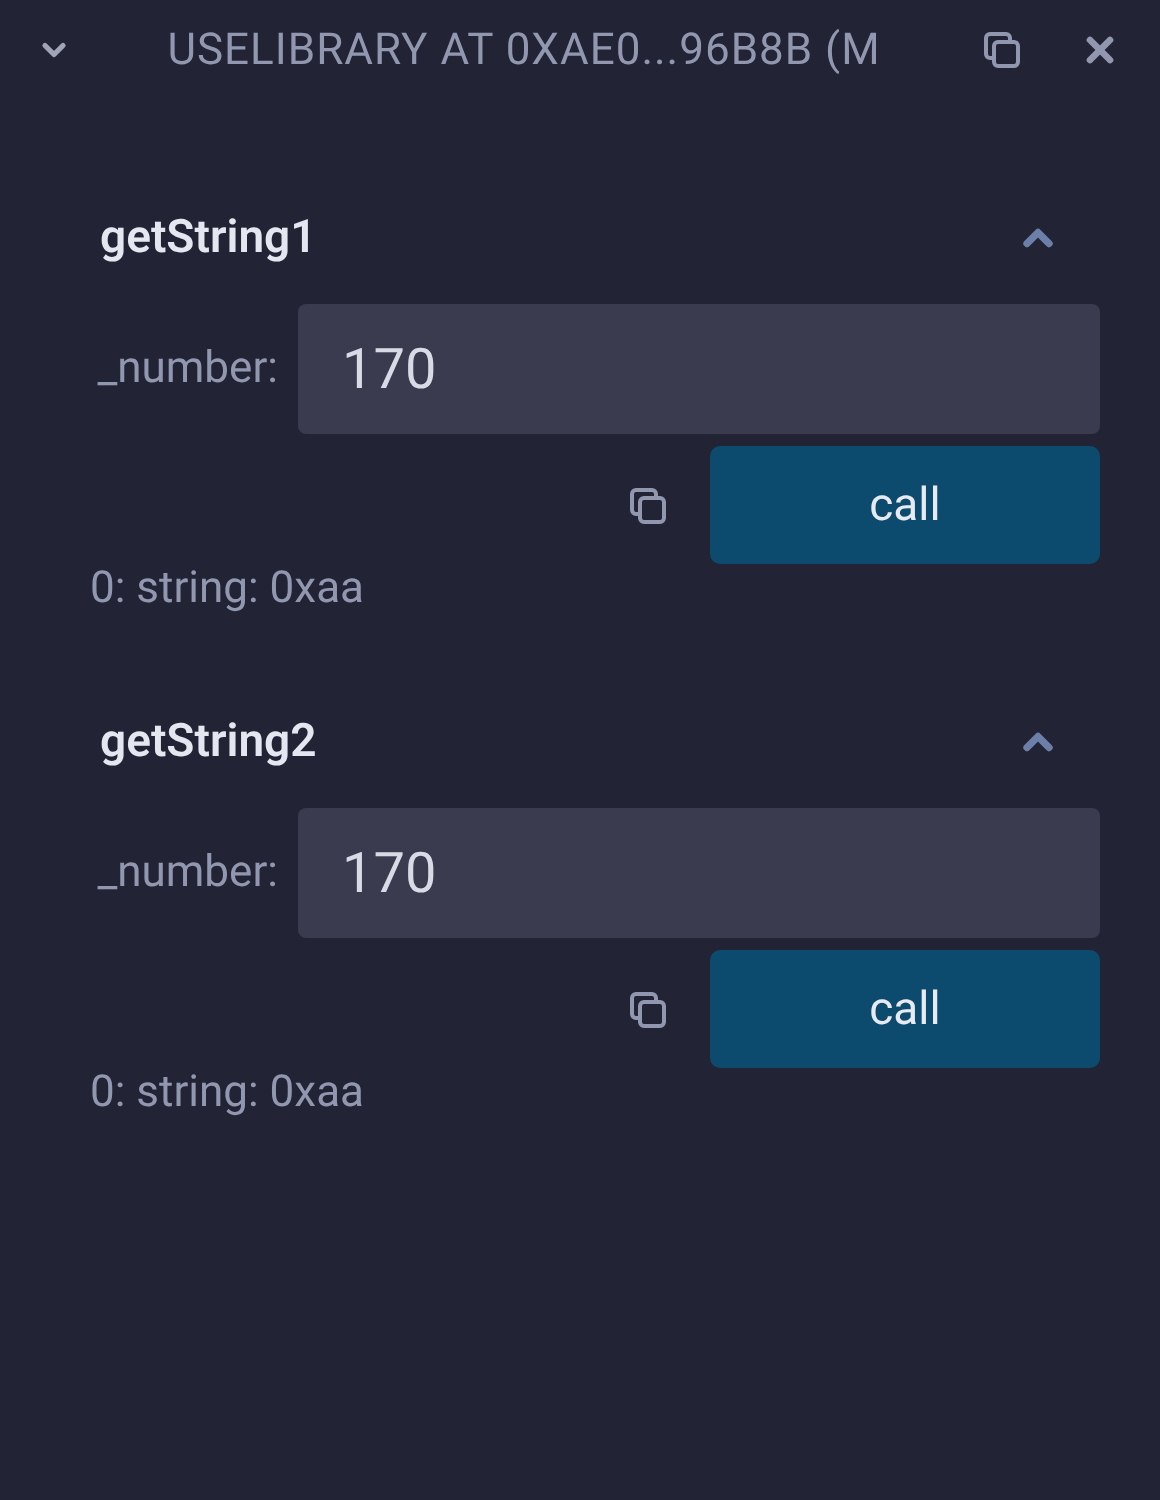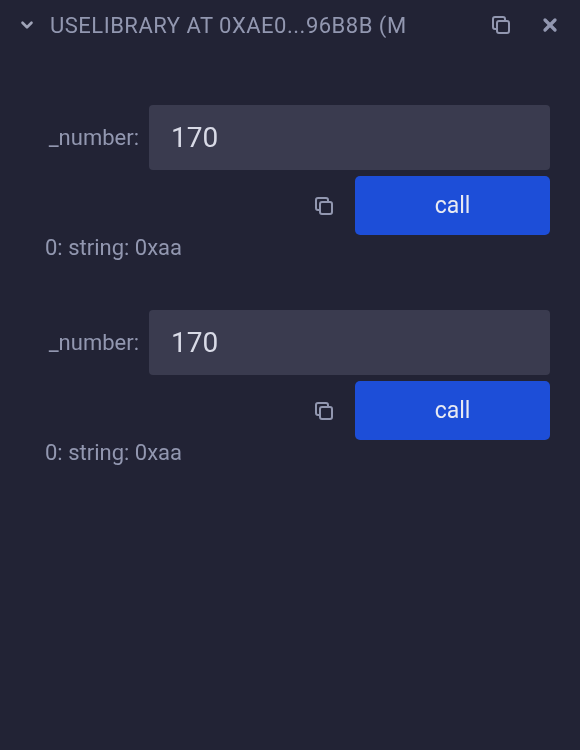--- a/index.html
+++ b/index.html
@@ -12,20 +12,21 @@
       height: 750px;
       background-color: #222335;
       font-family: -apple-system, BlinkMacSystemFont, "Segoe UI", Roboto, Helvetica, Arial, sans-serif;
       overflow: hidden;
     }
     .panel-header {
       display: flex;
       align-items: center;
       padding: 12px 18px;
       gap: 14px;
+      text-align: center;
     }
     .chevron-down-header {
       color: #a0a4b8;
       width: 18px;
       height: 18px;
       display: flex;
       align-items: center;
       justify-content: center;
       cursor: pointer;
     }
@@ -117,21 +118,21 @@
     .action-copy-icon {
       color: #9297b0;
       width: 26px;
       height: 26px;
       display: flex;
       align-items: center;
       justify-content: center;
       cursor: pointer;
     }
     .call-button {
-      background-color: #1d4ed8;
+      background-color: #0c4a6e;
       color: #e8eaf2;
       border: none;
       font-size: 23px;
       font-weight: 400;
       padding: 16px 0;
       width: 195px;
       border-radius: 5px;
       cursor: pointer;
       font-family: inherit;
     }
@@ -162,37 +163,53 @@
     <svg width="20" height="20" viewBox="0 0 24 24" fill="none" stroke="currentColor" stroke-width="4" stroke-linecap="round" stroke-linejoin="round">
       <line x1="18" y1="6" x2="6" y2="18"></line>
       <line x1="6" y1="6" x2="18" y2="18"></line>
     </svg>
   </div>
 </div>
 
 <div class="panel-body">
 
   <div class="function-block">
+    <div class="function-header">
+      <div class="function-name">getString1</div>
+      <div class="chevron-up-icon">
+        <svg width="22" height="22" viewBox="0 0 24 24" fill="none" stroke="currentColor" stroke-width="4" stroke-linecap="round" stroke-linejoin="round">
+          <polyline points="18 15 12 9 6 15"></polyline>
+        </svg>
+      </div>
+    </div>
     <div class="param-row">
       <div class="param-label">_number:</div>
       <input class="param-input" type="text" value="170" style="">
     </div>
     <div class="action-row">
       <div class="action-copy-icon">
         <svg width="24" height="24" viewBox="0 0 24 24" fill="none" stroke="currentColor" stroke-width="2" stroke-linecap="round" stroke-linejoin="round">
           <rect x="8" y="8" width="12" height="12" rx="2"></rect>
           <path d="M16 8V6a2 2 0 0 0-2-2H6a2 2 0 0 0-2 2v8a2 2 0 0 0 2 2h2"></path>
         </svg>
       </div>
       <button class="call-button">call</button>
     </div>
     <div class="result-row">0: string: 0xaa</div>
   </div>
 
   <div class="function-block">
+    <div class="function-header">
+      <div class="function-name">getString2</div>
+      <div class="chevron-up-icon">
+        <svg width="22" height="22" viewBox="0 0 24 24" fill="none" stroke="currentColor" stroke-width="4" stroke-linecap="round" stroke-linejoin="round">
+          <polyline points="18 15 12 9 6 15"></polyline>
+        </svg>
+      </div>
+    </div>
     <div class="param-row">
       <div class="param-label">_number:</div>
       <input class="param-input" type="text" value="170" style="">
     </div>
     <div class="action-row">
       <div class="action-copy-icon">
         <svg width="24" height="24" viewBox="0 0 24 24" fill="none" stroke="currentColor" stroke-width="2" stroke-linecap="round" stroke-linejoin="round">
           <rect x="8" y="8" width="12" height="12" rx="2"></rect>
           <path d="M16 8V6a2 2 0 0 0-2-2H6a2 2 0 0 0-2 2v8a2 2 0 0 0 2 2h2"></path>
         </svg>

